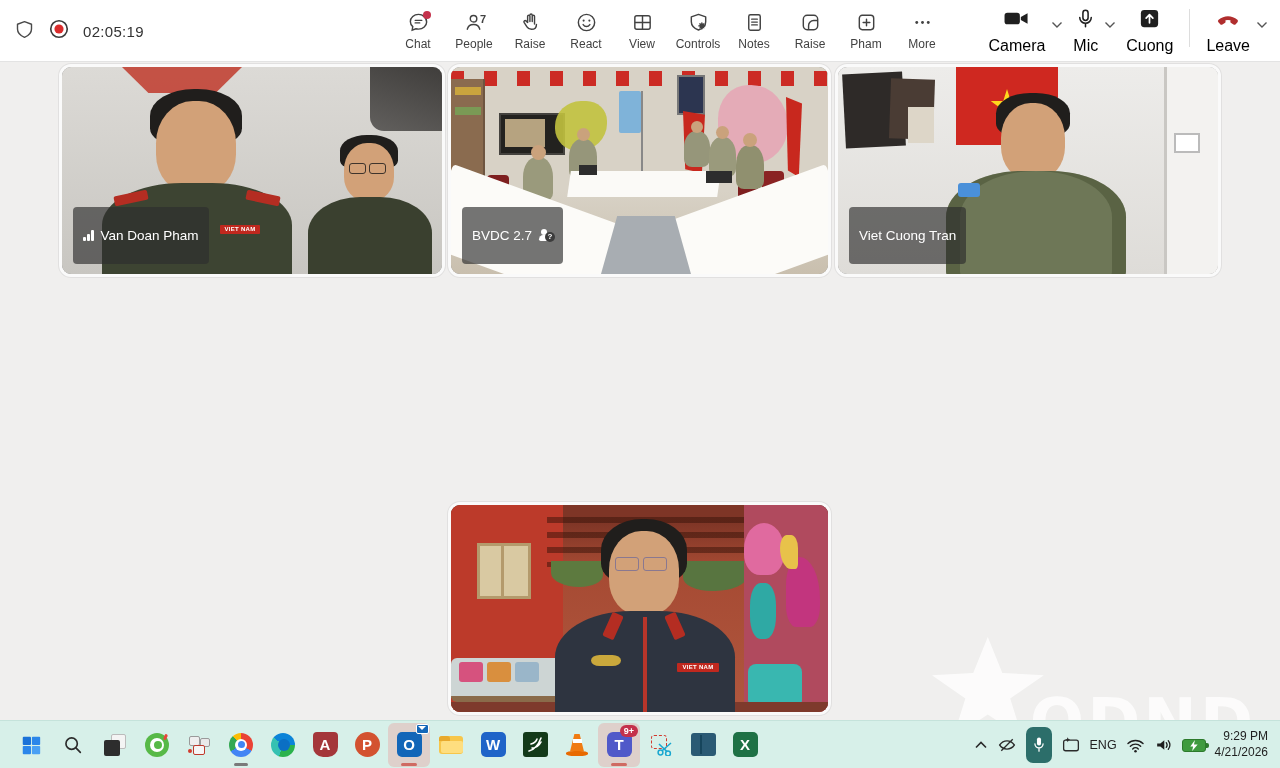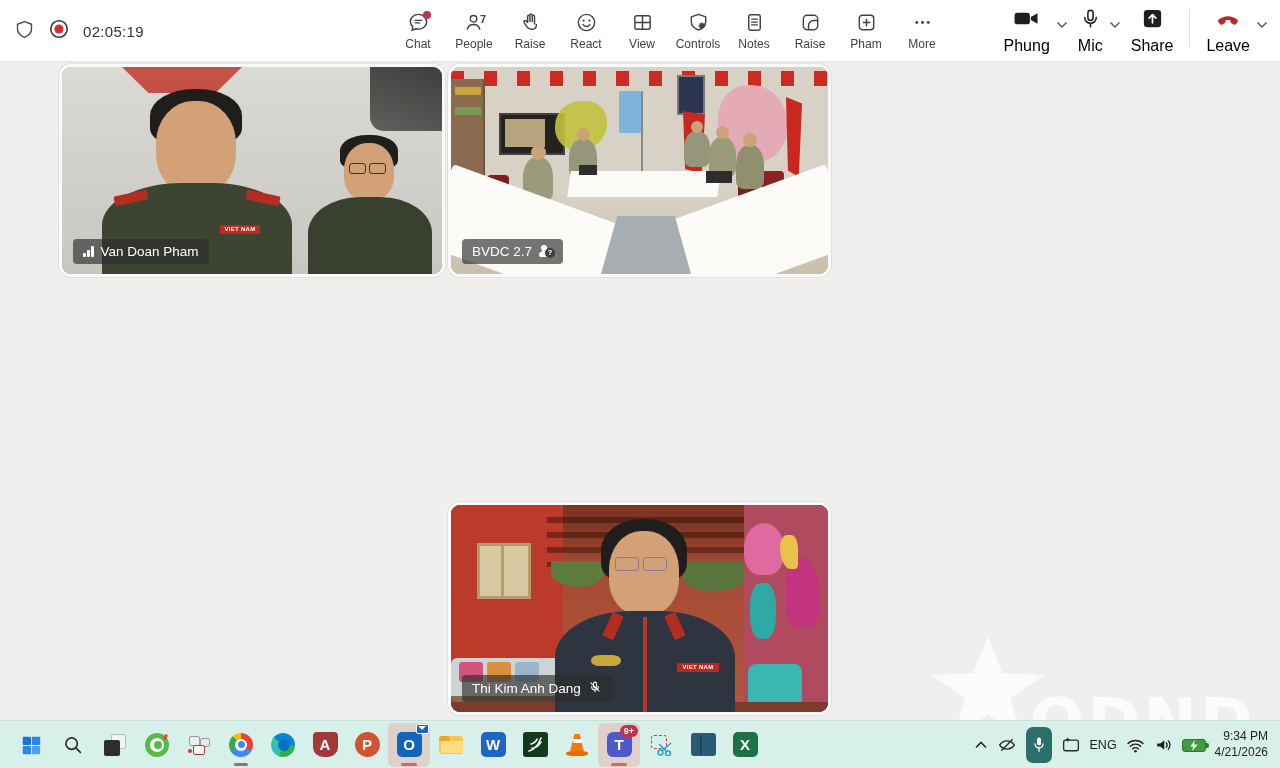--- a/index.html
+++ b/index.html
@@ -17,21 +17,21 @@
   .people-count { position:absolute; top:10px; left:34px; font-size:11px; font-weight:bold; color:#424242; }
   .tb-av { position:absolute; right:8px; top:0; height:62px; display:flex; align-items:center; }
   .av-item { display:flex; flex-direction:column; align-items:center; gap:3px; padding:0 6px; cursor:pointer; }
   .chev { padding:0 4px 14px 0; cursor:pointer; }
   .divider-v { width:1px; height:38px; background:#ddd; margin:0 10px 6px 10px; }
 
   
   .stage { position:absolute; left:0; top:62px; width:1280px; height:658px; background:#f0efee; overflow:hidden; }
   .tile { position:absolute; border-radius:12px; overflow:hidden; background:#888; border:3px solid #fafafa; box-shadow:0 0 0 1px rgba(0,0,0,.06); }
   .abs { position:absolute; }
-  .name-tag { position:absolute; left:11px; bottom:10px; z-index:9; background:rgba(45,45,45,.66); color:#fff; font-size:13.5px; padding:5px 10px; border-radius:4px; display:flex; align-items:center; gap:7px; white-space:nowrap; }
+  .name-tag { position:absolute; left:11px; bottom:10px; z-index:9; background:rgba(45,45,45,.66); color:#fff; font-size:13.5px; padding:21px 10px; border-radius:4px; display:flex; align-items:center; gap:7px; white-space:nowrap; }
   .bars { display:flex; align-items:flex-end; gap:1.5px; height:11px; }
   .bars i { display:block; width:2.5px; background:#fff; border-radius:1px; }
   .mini-person { position:relative; width:14px; height:13px; }
   .mini-person .mp-h { position:absolute; left:2px; top:0; width:6px; height:6px; border-radius:50%; background:#fff; }
   .mini-person .mp-b { position:absolute; left:0; top:6px; width:10px; height:6px; border-radius:5px 5px 2px 2px; background:#fff; }
   .mini-person .mp-q { position:absolute; right:-2px; top:3px; width:10px; height:10px; border-radius:50%; background:#3c3c3c; color:#fff; font-size:8px; font-weight:bold; line-height:10px; text-align:center; }
 
   .p-head { position:absolute; background:#d2a178; border-radius:46% 46% 42% 42%; }
   .p-hair { position:absolute; background:#201e1c; }
   .p-body { position:absolute; border-radius:42% 42% 10px 10px; }
@@ -179,41 +179,41 @@
       <span class="lbl">More</span>
     </div>
   </div>
 
   <div class="tb-av">
     <div class="av-item">
       <span><svg width="30" height="23" viewBox="0 0 30 24">
             <rect x="2" y="6" width="16" height="12" rx="3" fill="#1f1f1f"></rect>
             <path d="M19 10.5l7-4v11l-7-4z" fill="#1f1f1f"></path>
           </svg></span>
-      <span class="lbl">Phung</span>
+      <span class="lbl">Camera</span>
     </div>
     <div class="chev"><svg width="12" height="8" viewBox="0 0 12 8">
           <path d="M1.5 1.5L6 6l4.5-4.5" fill="none" stroke="#555" stroke-width="1.4"></path>
         </svg></div>
     <div class="av-item">
       <span><svg width="23" height="23" viewBox="0 0 24 24">
             <rect x="9.3" y="3.5" width="5.4" height="10.5" rx="2.7" fill="none" stroke="#1f1f1f" stroke-width="1.6"></rect>
             <path d="M6 11a6 6 0 0012 0M12 17v3.5" fill="none" stroke="#1f1f1f" stroke-width="1.6" stroke-linecap="round"></path>
           </svg></span>
       <span class="lbl">Mic</span>
     </div>
     <div class="chev"><svg width="12" height="8" viewBox="0 0 12 8">
           <path d="M1.5 1.5L6 6l4.5-4.5" fill="none" stroke="#555" stroke-width="1.4"></path>
         </svg></div>
     <div class="av-item">
       <span><svg width="23" height="23" viewBox="0 0 24 24">
             <rect x="3" y="3" width="18" height="18" rx="3.5" fill="#1f1f1f"></rect>
             <path d="M12 16.5V8M8.5 11.5L12 8l3.5 3.5" fill="none" stroke="#fff" stroke-width="1.8" stroke-linecap="round" stroke-linejoin="round"></path>
           </svg></span>
-      <span class="lbl">Share</span>
+      <span class="lbl">Cuong</span>
     </div>
     <div class="divider-v"></div>
     <div class="av-item">
       <span><svg width="28" height="23" viewBox="0 0 28 24">
             <path d="M4.2 13.4c5.6-5 14-5 19.6 0 .7.64.76 1.75.12 2.45l-1.9 2.1c-.58.64-1.52.76-2.28.3l-2.45-1.52a1.75 1.75 0 01-.82-1.7l.12-1.28a12.4 12.4 0 00-5.25 0l.12 1.28c.08.67-.24 1.32-.82 1.7l-2.45 1.52c-.76.46-1.7.34-2.28-.3l-1.9-2.1a1.7 1.7 0 01.12-2.45z" fill="#b02e2e"></path>
           </svg></span>
       <span class="lbl">Leave</span>
     </div>
     <div class="chev"><svg width="12" height="8" viewBox="0 0 12 8">
           <path d="M1.5 1.5L6 6l4.5-4.5" fill="none" stroke="#555" stroke-width="1.4"></path>
@@ -290,20 +290,38 @@
     <div class="name-tag">
       <span>BVDC 2.7</span>
       <span class="mini-person">
           <span class="mp-h"></span>
           <span class="mp-b"></span>
           <span class="mp-q">?</span>
         </span>
     </div>
   </div>
 
+  <div class="tile" style="left:835px;top:2px;width:386px;height:213px;">
+    <div class="abs" style="inset:0;background:linear-gradient(180deg,#edecea,#dedcd8);"></div>
+    <div class="abs" style="right:0;top:0;width:54px;height:100%;background:#f3f2f0;border-left:3px solid #c9c7c3;"></div>
+    <div class="abs" style="right:18px;top:66px;width:26px;height:20px;background:#fff;border:2px solid #bbb;"></div>
+    <div class="abs" style="left:6px;top:6px;width:60px;height:74px;background:#2e2a28;transform:rotate(-3deg);"></div>
+    <div class="abs" style="left:52px;top:12px;width:44px;height:60px;background:#4a3c34;transform:rotate(2deg);"></div>
+    <div class="abs" style="left:70px;top:40px;width:26px;height:36px;background:#ddd6c8;"></div>
+    <div class="abs" style="left:118px;top:0;width:102px;height:78px;background:#cf2820;"></div>
+    <div class="star5" style="left:152px;top:22px;width:34px;height:34px;"></div>
+
+    <div class="p-hair" style="left:158px;top:26px;width:74px;height:44px;border-radius:46% 46% 30% 30%;"></div>
+    <div class="p-head" style="left:163px;top:36px;width:64px;height:76px;"></div>
+    <div class="p-body" style="left:108px;top:104px;width:180px;height:110px;background:#6e7757;box-shadow:inset 14px 0 0 rgba(70,80,50,.5), inset -14px 0 0 rgba(70,80,50,.5);"></div>
+    <div class="abs" style="left:120px;top:116px;width:22px;height:14px;background:#4a90d9;border-radius:3px;"></div>
+    <div class="name-tag">
+      <span>Viet Cuong Tran</span>
+    </div>
+  </div>
 
 
 
 
   <div class="tile" style="left:448px;top:440px;width:383px;height:213px;">
     <div class="abs" style="inset:0;background:linear-gradient(180deg,#7e3526 8%,#a64a33 30%,#b0573e);"></div>
     <div class="abs" style="left:0;top:0;width:112px;height:100%;background:#bc3a2a;"></div>
     <div class="abs" style="left:26px;top:38px;width:54px;height:56px;background:#d9c9a2;border:3px solid #b49a6c;"></div>
     <div class="abs" style="left:50px;top:38px;width:3px;height:56px;background:#b49a6c;"></div>
 
@@ -327,28 +345,20 @@
     <div class="p-hair" style="left:150px;top:14px;width:86px;height:64px;border-radius:48% 48% 30% 30%;"></div>
     <div class="p-head" style="left:158px;top:26px;width:70px;height:84px;"></div>
     <div class="p-glass" style="left:164px;top:52px;width:24px;height:14px;border-color:rgba(120,110,150,.8);"></div>
     <div class="p-glass" style="left:192px;top:52px;width:24px;height:14px;border-color:rgba(120,110,150,.8);"></div>
     <div class="p-body" style="left:104px;top:106px;width:180px;height:110px;background:#2e3440;"></div>
     <div class="abs" style="left:192px;top:112px;width:4px;height:100px;background:#b8352a;"></div>
     <div class="wings" style="left:140px;top:150px;width:30px;height:11px;"></div>
     <div class="patch" style="left:226px;top:158px;width:42px;height:9px;">VIET NAM</div>
     <div class="epaulette" style="left:156px;top:108px;width:12px;height:26px;transform:rotate(24deg);"></div>
     <div class="epaulette" style="left:218px;top:108px;width:12px;height:26px;transform:rotate(-24deg);"></div>
-    <div class="name-tag">
-      <span>Thi Kim Anh Dang</span>
-      <span><svg width="14" height="14" viewBox="0 0 24 24">
-            <rect x="9.4" y="3.6" width="5.2" height="10" rx="2.6" fill="none" stroke="#fff" stroke-width="1.8"></rect>
-            <path d="M6.2 11a5.8 5.8 0 0011.6 0M12 16.8V20" fill="none" stroke="#fff" stroke-width="1.8" stroke-linecap="round"></path>
-            <line x1="4.5" y1="4.5" x2="19.5" y2="19.5" stroke="#fff" stroke-width="1.8"></line>
-          </svg></span>
-    </div>
   </div>
 
   <div class="watermark">
     <div class="wm-star"></div>
     <div class="wm-text">QDND</div>
   </div>
 </div>
 
 <div class="taskbar">
   <div class="tb-apps">
@@ -498,17 +508,17 @@
       </span>
     <span class="tray-item">
         <span style="position:relative;width:24px;height:13px;background:#3f9b3f;border:1.5px solid #2c7a2c;border-radius:3px;display:block;">
           <span style="position:absolute;right:-4px;top:3px;width:2.5px;height:5px;background:#2c7a2c;border-radius:0 2px 2px 0;"></span>
           <svg width="10" height="11" viewBox="0 0 10 12" style="position:absolute;left:6px;top:0;">
             <path d="M6 0L1 7h3l-1 5 6-7H5z" fill="#fff"></path>
           </svg>
         </span>
       </span>
     <span class="clock">
-      <div>9:34 PM</div>
+      <div>9:29 PM</div>
       <div>4/21/2026</div>
     </span>
   </div>
 </div>
 
 </body></html>

